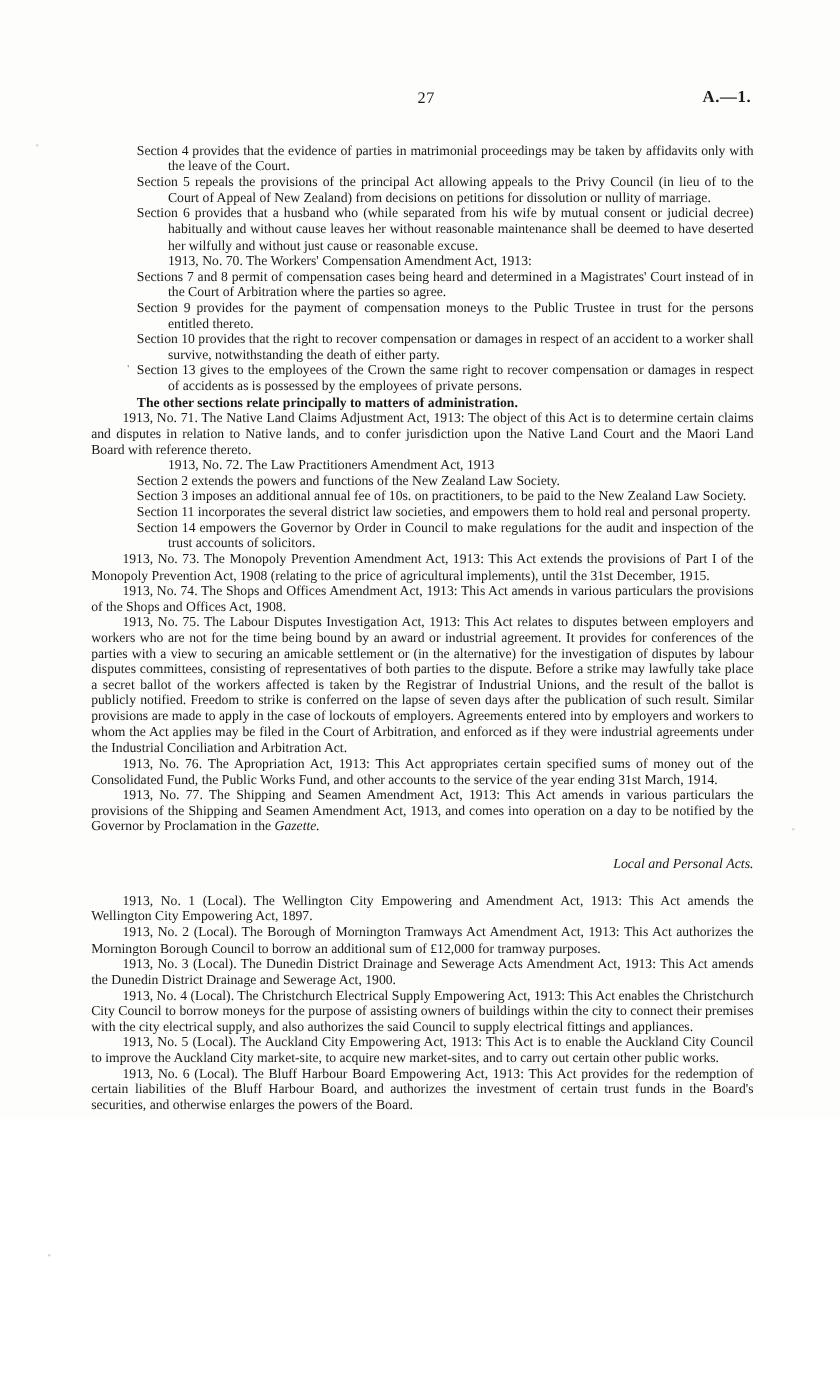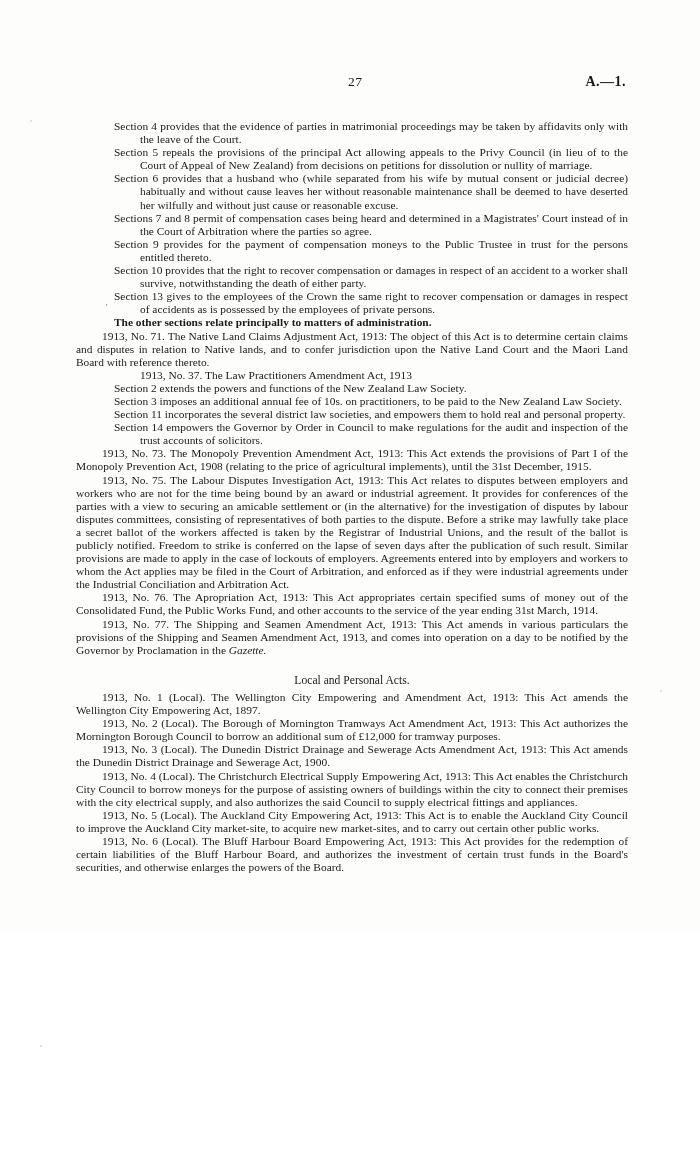--- a/index.html
+++ b/index.html
@@ -57,24 +57,25 @@
   p {
     margin: 0;
     text-align: justify;
     text-justify: inter-word;
   }
   .sec-a { padding-left: 64px; text-indent: -26px; }
   .entry { padding-left: 0; text-indent: 26px; }
   .entry-deep { padding-left: 38px; text-indent: 26px; }
   .subhead { padding-left: 38px; text-indent: 0; font-weight: bold; }
   .section-title {
-    text-align: center;
+    text-align: right;
+    font-style: italic;
     font-size: 11.6px;
     margin-top: 17px;
-    margin-bottom: 4px;
+    margin-bottom: 19px;
     text-indent: 0;
     padding-left: 0;
   }
   em { font-style: italic; }
   .dot {
     position: absolute;
     left: 106px;
     top: 302px;
     font-size: 9px;
     color: #777;
@@ -101,32 +102,34 @@
     <div class="doc-code">A.—1.</div>
   </div>
 
   <div class="dot">'</div>
 
   <div class="content">
     <div id="body-blocks">
         <p class="sec-a">Section 4 provides that the evidence of parties in matrimonial proceedings may be taken by affidavits only with the leave of the Court.</p>
         <p class="sec-a">Section 5 repeals the provisions of the principal Act allowing appeals to the Privy Council (in lieu of to the Court of Appeal of New Zealand) from decisions on petitions for dissolution or nullity of marriage.</p>
         <p class="sec-a">Section 6 provides that a husband who (while separated from his wife by mutual consent or judicial decree) habitually and without cause leaves her without reasonable maintenance shall be deemed to have deserted her wilfully and without just cause or reasonable excuse.</p>
+        <p class="entry-deep">1913, No. 70. The Workers' Compensation Amendment Act, 1913:</p>
         <p class="sec-a">Sections 7 and 8 permit of compensation cases being heard and determined in a Magistrates' Court instead of in the Court of Arbitration where the parties so agree.</p>
         <p class="sec-a">Section 9 provides for the payment of compensation moneys to the Public Trustee in trust for the persons entitled thereto.</p>
         <p class="sec-a">Section 10 provides that the right to recover compensation or damages in respect of an accident to a worker shall survive, notwithstanding the death of either party.</p>
         <p class="sec-a">Section 13 gives to the employees of the Crown the same right to recover compensation or damages in respect of accidents as is possessed by the employees of private persons.</p>
         <p class="subhead">The other sections relate principally to matters of administration.</p>
         <p class="entry">1913, No. 71. The Native Land Claims Adjustment Act, 1913: The object of this Act is to determine certain claims and disputes in relation to Native lands, and to confer jurisdiction upon the Native Land Court and the Maori Land Board with reference thereto.</p>
-        <p class="entry-deep">1913, No. 37. The Law Practitioners Amendment Act, 1913</p>
+        <p class="entry-deep">1913, No. 72. The Law Practitioners Amendment Act, 1913</p>
         <p class="sec-a">Section 2 extends the powers and functions of the New Zealand Law Society.</p>
         <p class="sec-a">Section 3 imposes an additional annual fee of 10s. on practitioners, to be paid to the New Zealand Law Society.</p>
         <p class="sec-a">Section 11 incorporates the several district law societies, and empowers them to hold real and personal property.</p>
         <p class="sec-a">Section 14 empowers the Governor by Order in Council to make regulations for the audit and inspection of the trust accounts of solicitors.</p>
         <p class="entry">1913, No. 73. The Monopoly Prevention Amendment Act, 1913: This Act extends the provisions of Part I of the Monopoly Prevention Act, 1908 (relating to the price of agricultural implements), until the 31st December, 1915.</p>
+        <p class="entry">1913, No. 74. The Shops and Offices Amendment Act, 1913: This Act amends in various particulars the provisions of the Shops and Offices Act, 1908.</p>
         <p class="entry">1913, No. 75. The Labour Disputes Investigation Act, 1913: This Act relates to disputes between employers and workers who are not for the time being bound by an award or industrial agreement. It provides for conferences of the parties with a view to securing an amicable settlement or (in the alternative) for the investigation of disputes by labour disputes committees, consisting of representatives of both parties to the dispute. Before a strike may lawfully take place a secret ballot of the workers affected is taken by the Registrar of Industrial Unions, and the result of the ballot is publicly notified. Freedom to strike is conferred on the lapse of seven days after the publication of such result. Similar provisions are made to apply in the case of lockouts of employers. Agreements entered into by employers and workers to whom the Act applies may be filed in the Court of Arbitration, and enforced as if they were industrial agreements under the Industrial Conciliation and Arbitration Act.</p>
         <p class="entry">1913, No. 76. The Apropriation Act, 1913: This Act appropriates certain specified sums of money out of the Consolidated Fund, the Public Works Fund, and other accounts to the service of the year ending 31st March, 1914.</p>
         <p class="entry">1913, No. 77. The Shipping and Seamen Amendment Act, 1913: This Act amends in various particulars the provisions of the Shipping and Seamen Amendment Act, 1913, and comes into operation on a day to be notified by the Governor by Proclamation in the <em>Gazette.</em></p>
       </div>
     <div class="section-title">Local and Personal Acts.</div>
     <div id="local-entries">
         <p class="entry">1913, No. 1 (Local). The Wellington City Empowering and Amendment Act, 1913: This Act amends the Wellington City Empowering Act, 1897.</p>
         <p class="entry">1913, No. 2 (Local). The Borough of Mornington Tramways Act Amendment Act, 1913: This Act authorizes the Mornington Borough Council to borrow an additional sum of £12,000 for tramway purposes.</p>
         <p class="entry">1913, No. 3 (Local). The Dunedin District Drainage and Sewerage Acts Amendment Act, 1913: This Act amends the Dunedin District Drainage and Sewerage Act, 1900.</p>
         <p class="entry">1913, No. 4 (Local). The Christchurch Electrical Supply Empowering Act, 1913: This Act enables the Christchurch City Council to borrow moneys for the purpose of assisting owners of buildings within the city to connect their premises with the city electrical supply, and also authorizes the said Council to supply electrical fittings and appliances.</p>

